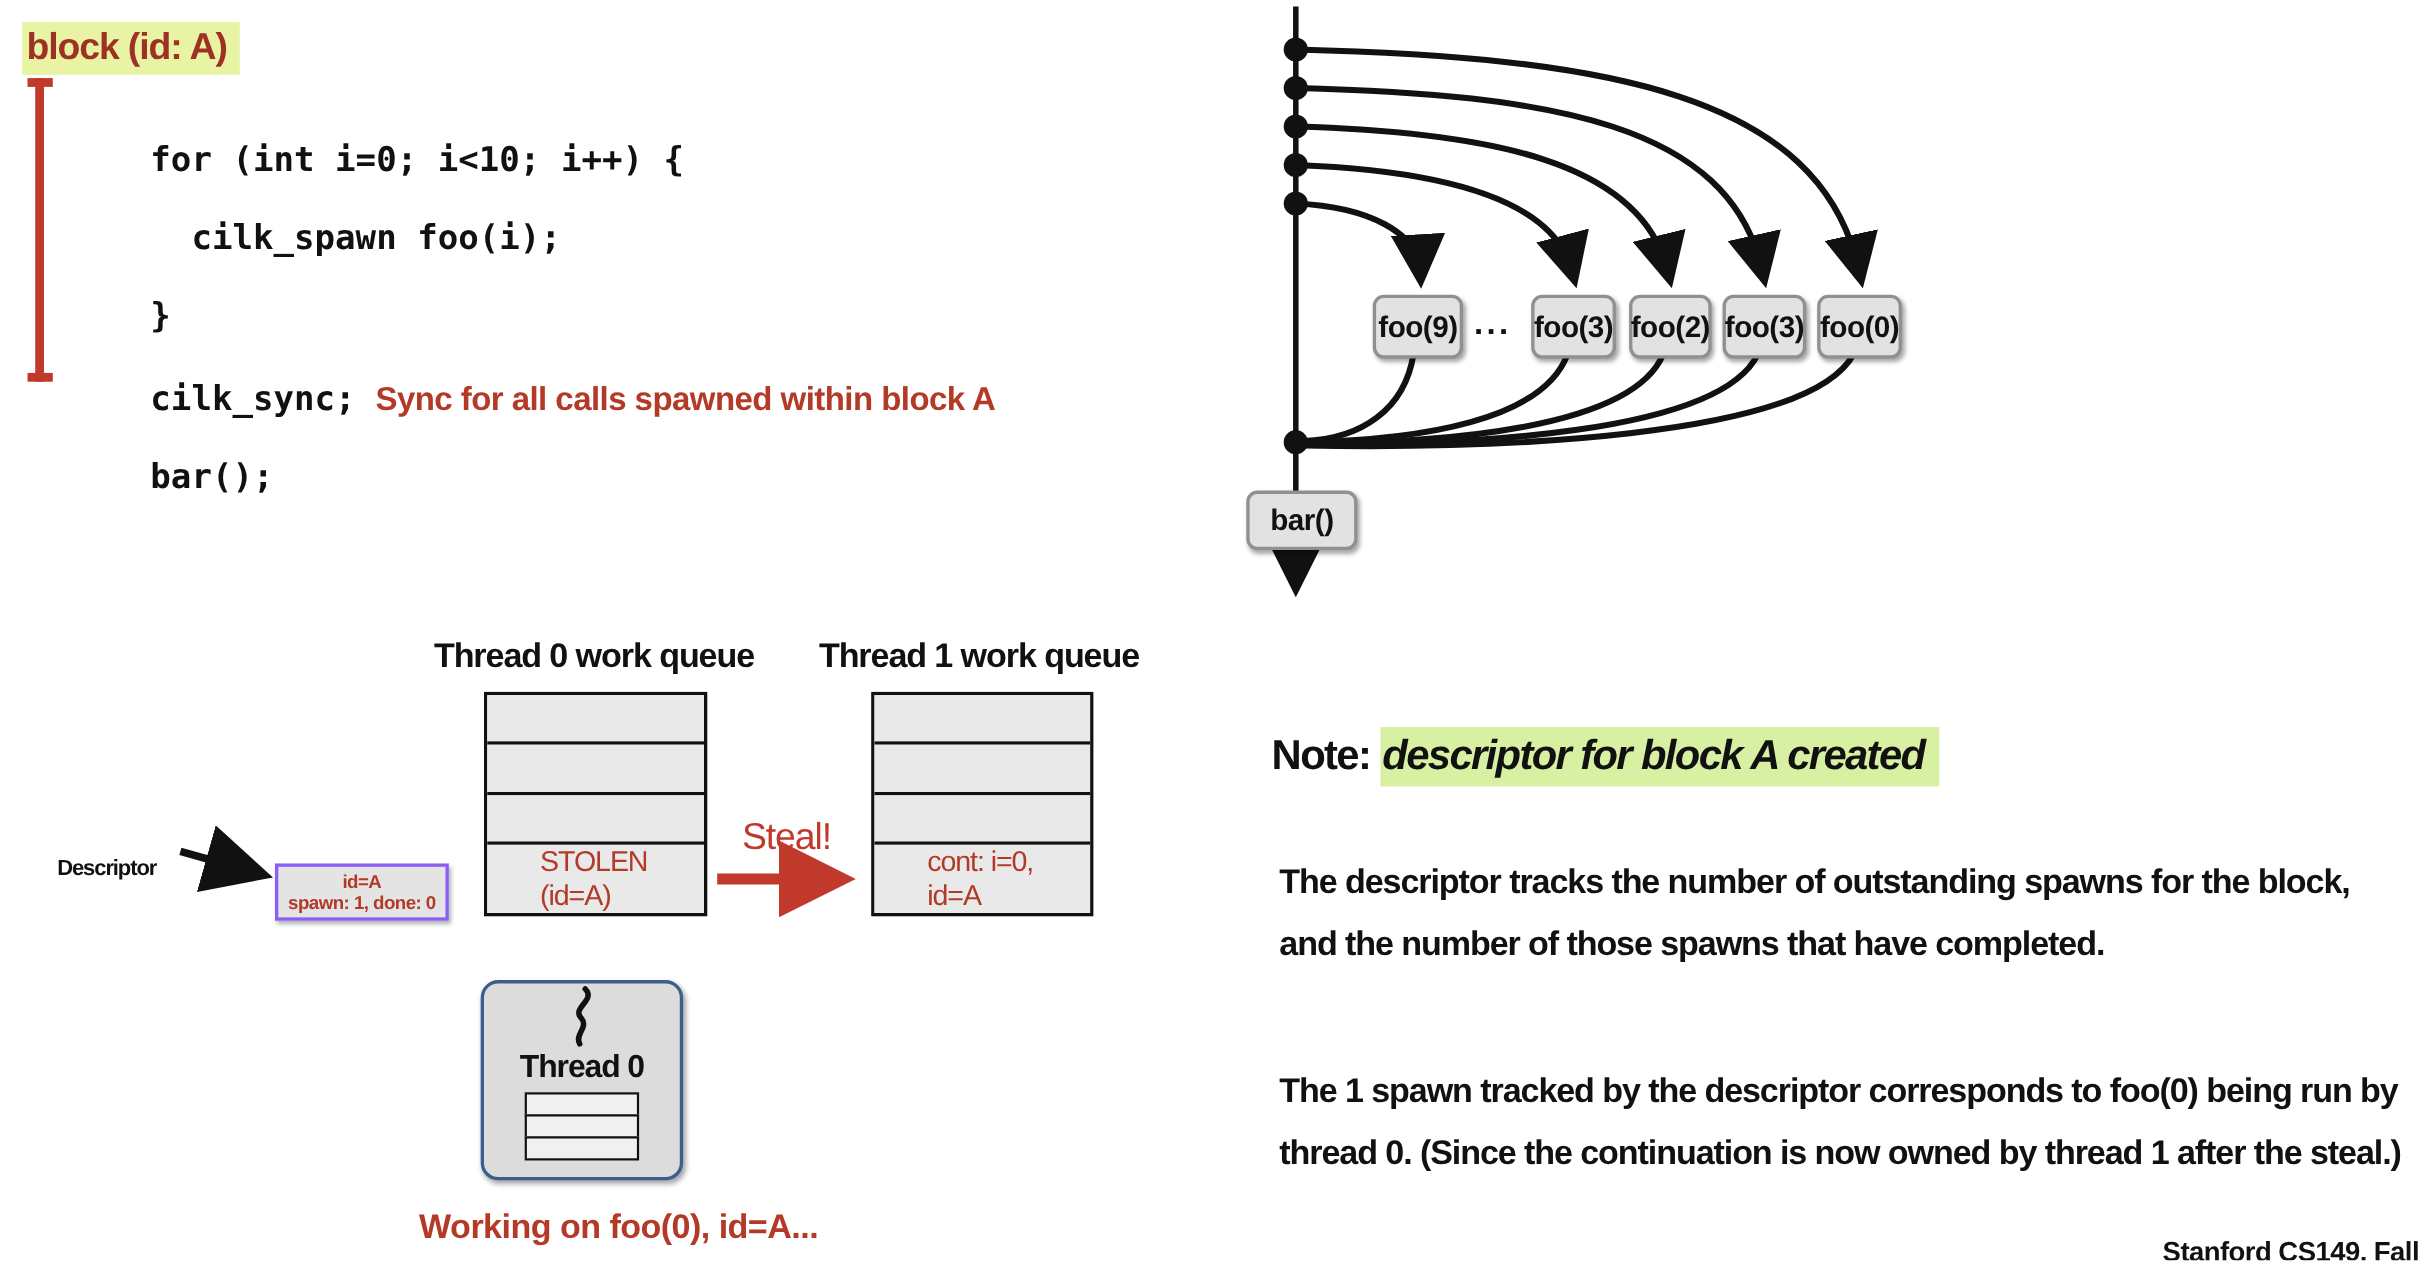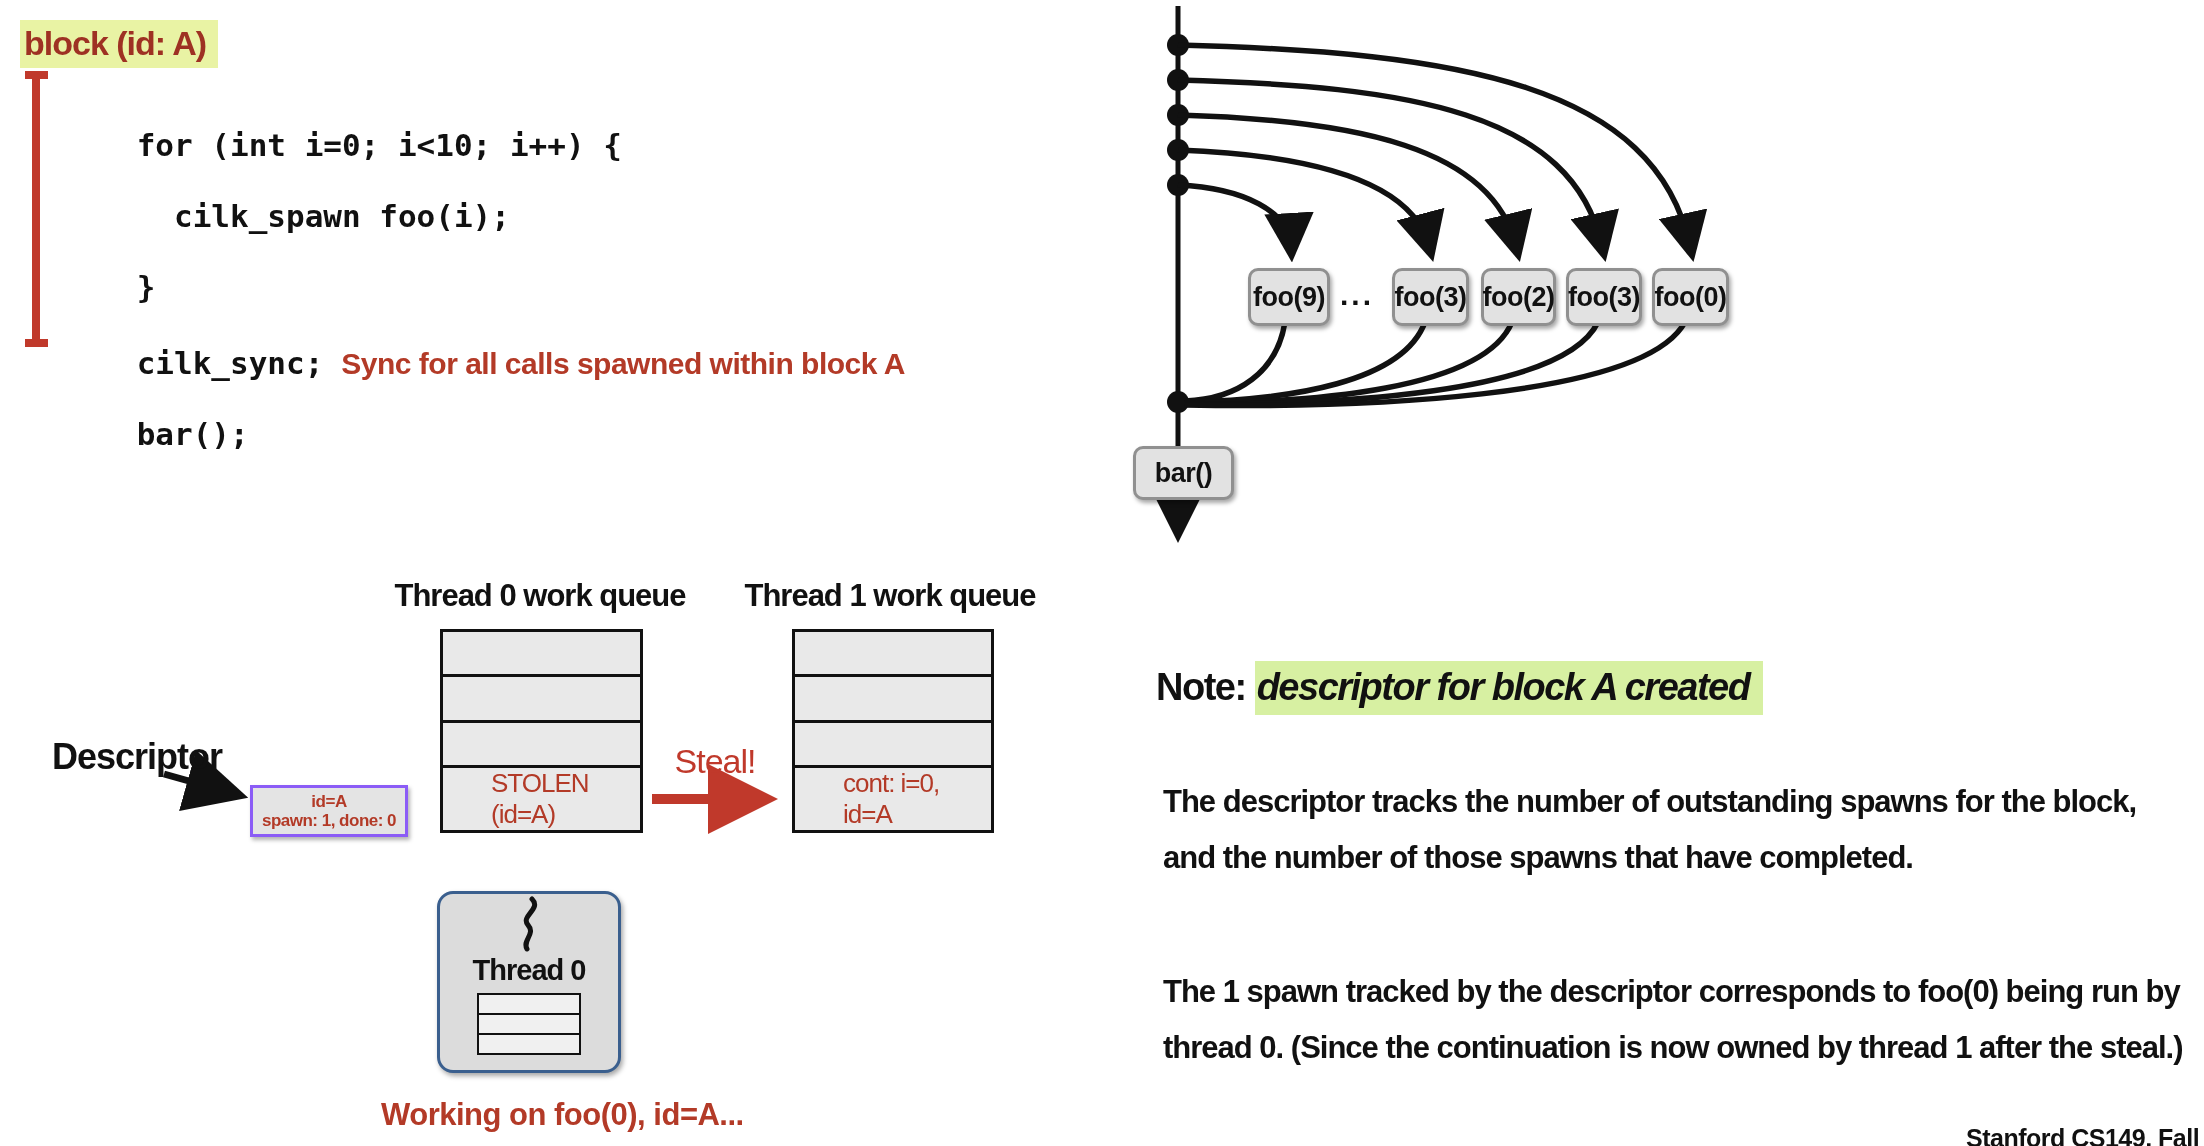--- a/index.html
+++ b/index.html
@@ -31,22 +31,22 @@
   .queue{position:absolute;z-index:2;width:196px;height:198px;border:3px solid #111;
     display:flex;flex-direction:column;}
   .queue .cell{flex:1;background:#e9e9e9;border-bottom:3px solid #111;
     display:flex;align-items:center;justify-content:center;
     font-weight:400;font-size:26px;letter-spacing:-1px;color:#b33a27;padding-left:48px;}
   .queue .cell:last-child{border-bottom:none;}
   .steal-label{position:absolute;z-index:2;width:160px;text-align:center;
     font-weight:400;font-size:34px;letter-spacing:-1px;color:#c0392b;}
 
   
-  .descriptor-label{position:absolute;z-index:2;font-weight:700;font-size:36px;
-    letter-spacing:-1px;color:#111;}
+  .descriptor-label{position:absolute;z-index:2;font-weight:700;font-size:20px;
+    letter-spacing:-1px;color:#111;margin-top:42px;}
   .descriptor-box{position:absolute;z-index:2;width:152px;height:46px;
     background:#e4e4e4;border:3px solid #8b5cf6;box-shadow:2px 3px 4px rgba(0,0,0,0.3);
     display:flex;flex-direction:column;align-items:center;justify-content:center;
     font-weight:700;font-size:17px;line-height:19px;letter-spacing:-0.5px;color:#b33a27;}
 
   
   .thread-box{position:absolute;z-index:2;width:178px;height:176px;
     background:#dcdcdc;border:3px solid #3a5f8e;border-radius:16px;
     box-shadow:2px 3px 5px rgba(0,0,0,0.35);
     display:flex;flex-direction:column;align-items:center;}

